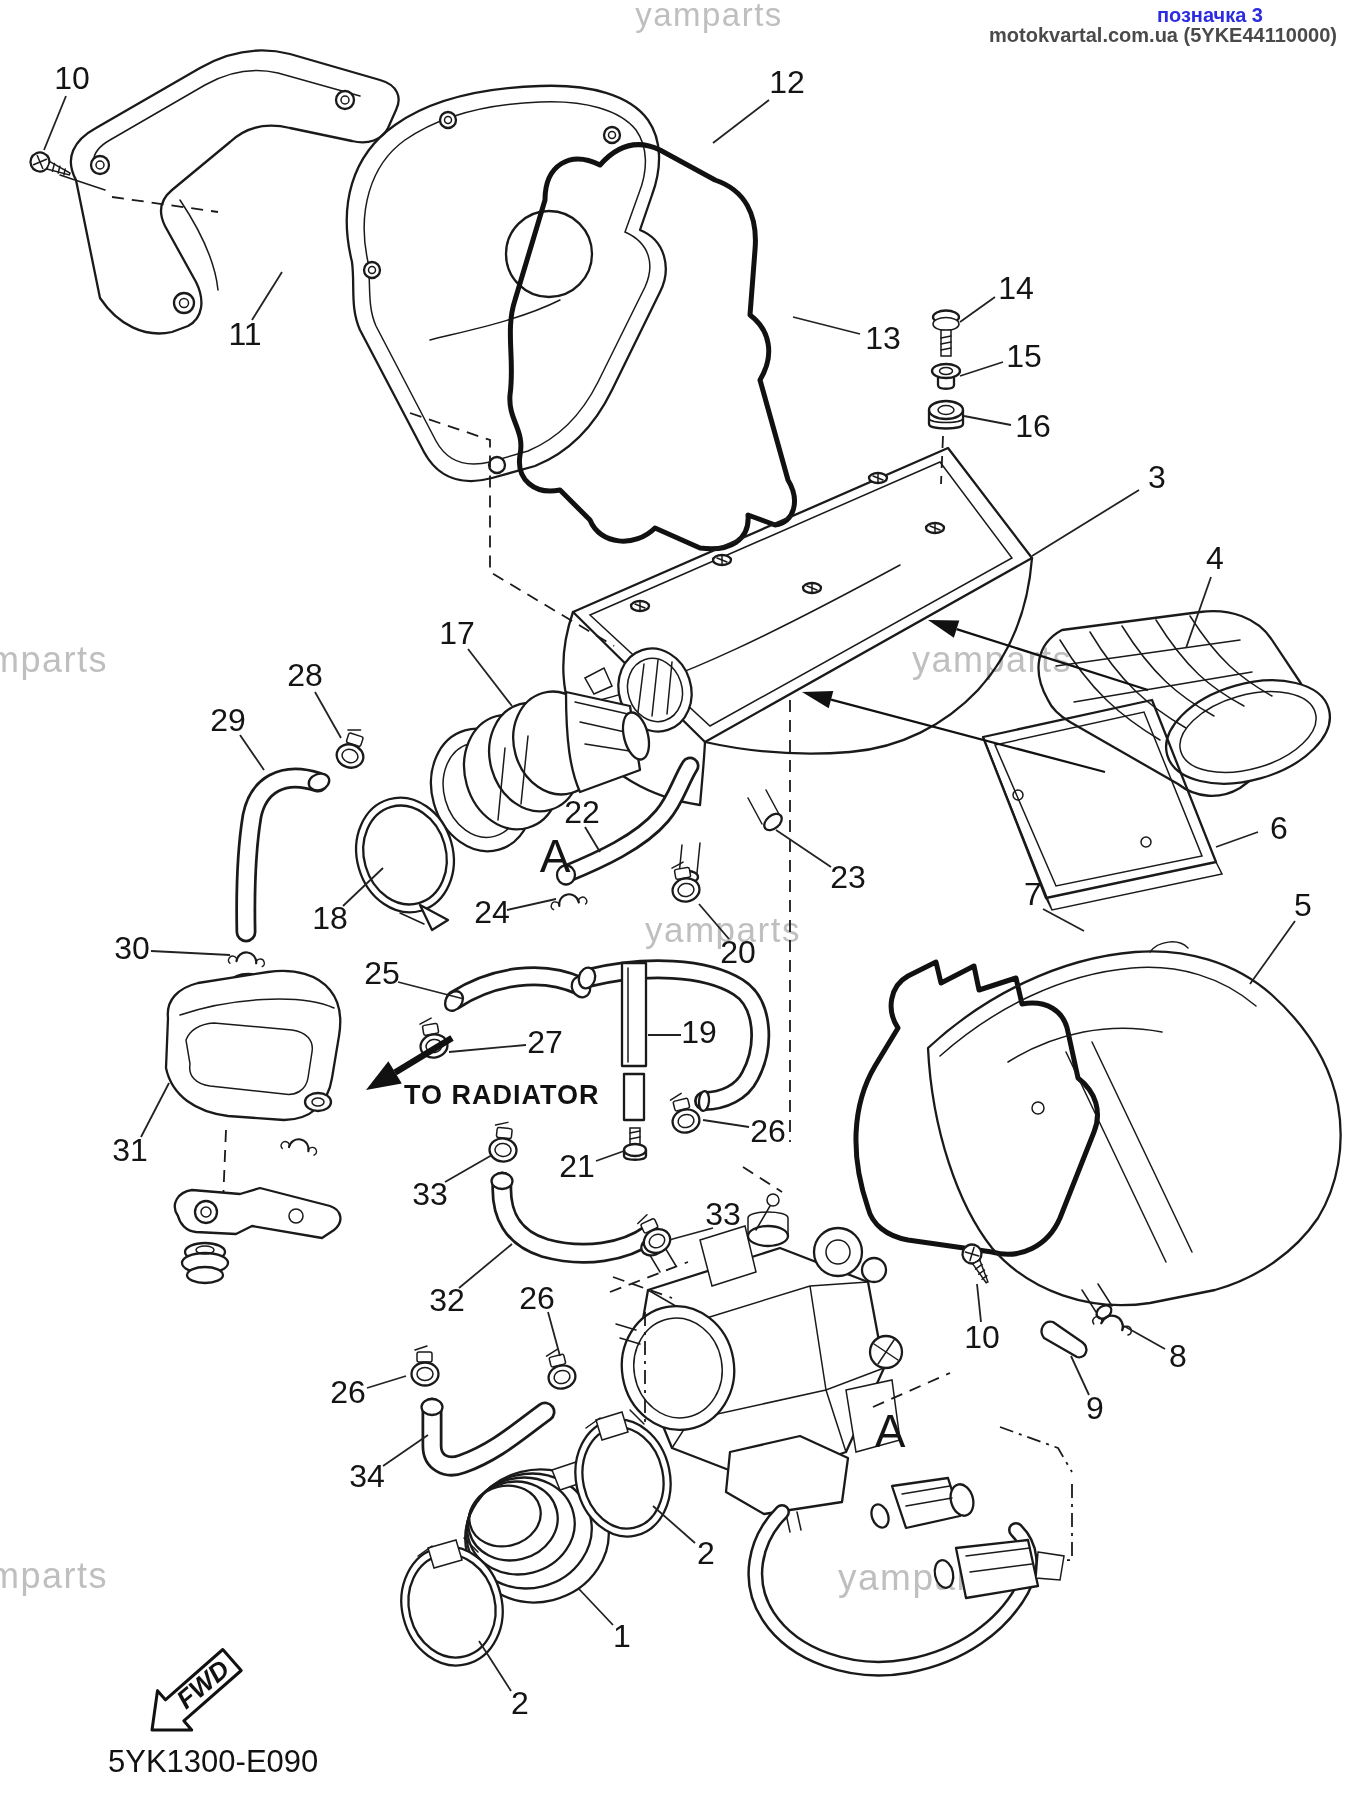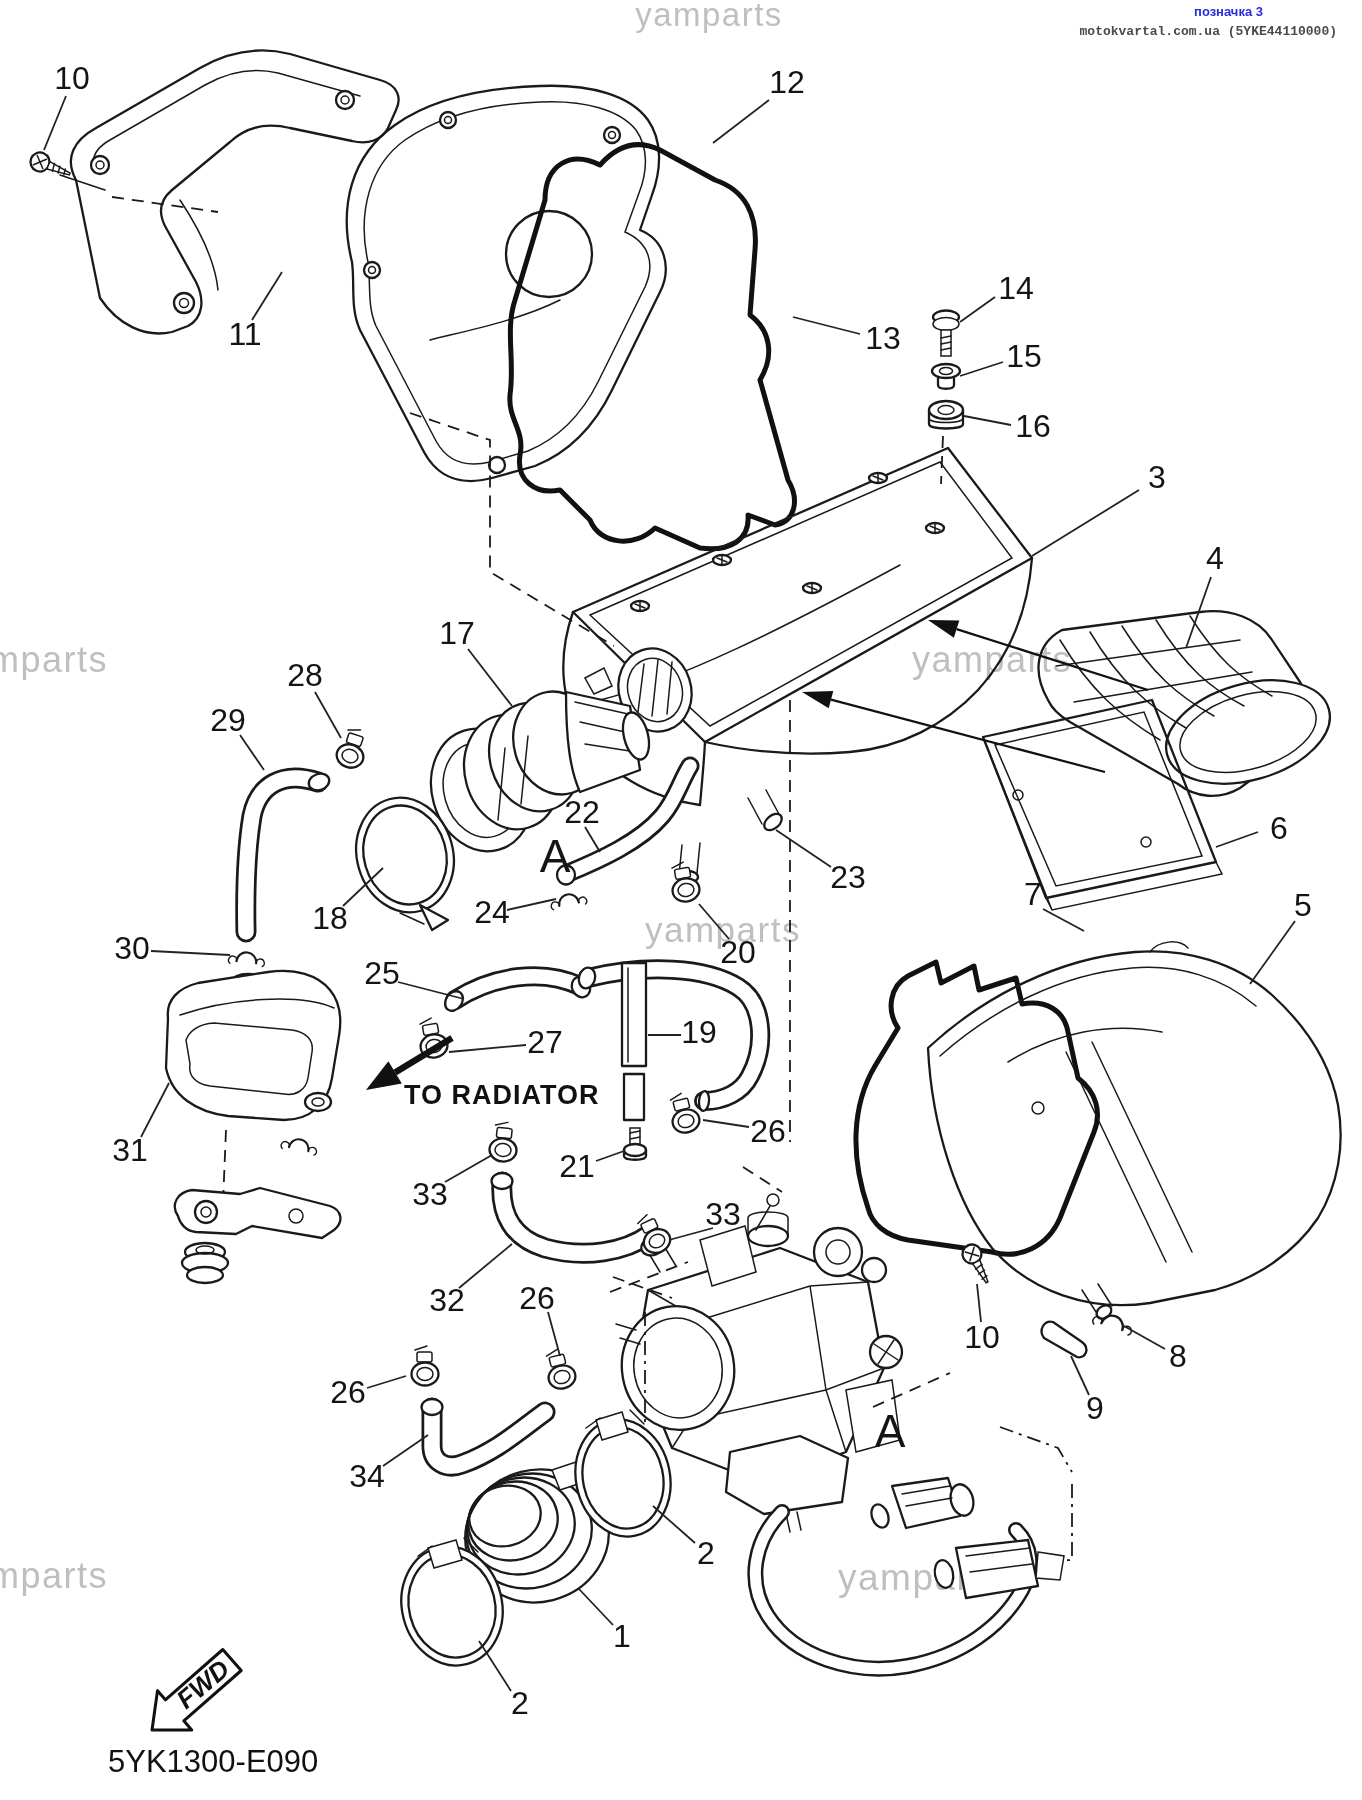--- a/index.html
+++ b/index.html
@@ -1,22 +1,22 @@
 <!DOCTYPE html>
 <html><head>
 <meta charset="utf-8">
 <style>
   html,body{margin:0;padding:0;background:#888;}
   .page{position:relative;width:1362px;height:1800px;background:#ffffff;overflow:hidden;
         font-family:"Liberation Sans",sans-serif;}
   svg{position:absolute;left:0;top:0;}
-  .hdr-mark{position:absolute;top:4px;right:99px;font-size:13px;font-weight:bold;
+  .hdr-mark{position:absolute;top:4px;right:99px;font-size:20px;font-weight:bold;
             font-family:"Liberation Sans",sans-serif;text-align:center;}
-  .hdr-src{position:absolute;top:24px;right:25px;font-size:13px;font-weight:bold;
-           font-family:Liberation Mono, monospace;}
+  .hdr-src{position:absolute;top:24px;right:25px;font-size:20px;font-weight:bold;
+           font-family:Liberation Sans, sans-serif;}
   .ln{stroke:#1a1a1a;stroke-width:2.3;fill:none;stroke-linecap:round;stroke-linejoin:round;}
   .fine{stroke:#1a1a1a;stroke-width:1.5;fill:none;stroke-linecap:round;}
   .heavy{stroke:#111;stroke-width:5;fill:none;stroke-linejoin:round;}
   .wht{fill:#fff;}
   .dash{stroke:#1a1a1a;stroke-width:1.8;fill:none;stroke-dasharray:12 8;}
   .dashdot{stroke:#1a1a1a;stroke-width:1.8;fill:none;stroke-dasharray:14 6 3 6;}
   .tube-o{stroke:#1a1a1a;fill:none;stroke-linecap:round;}
   .tube-i{stroke:#fff;fill:none;stroke-linecap:round;}
 </style>
 </head>

